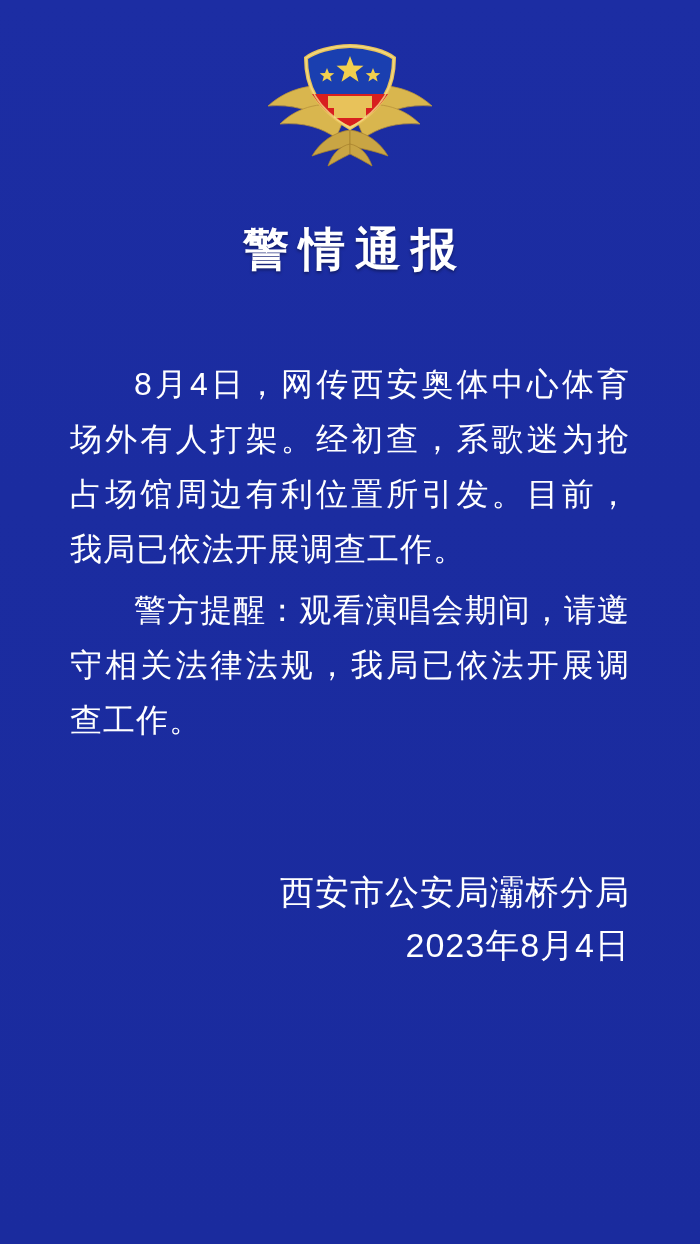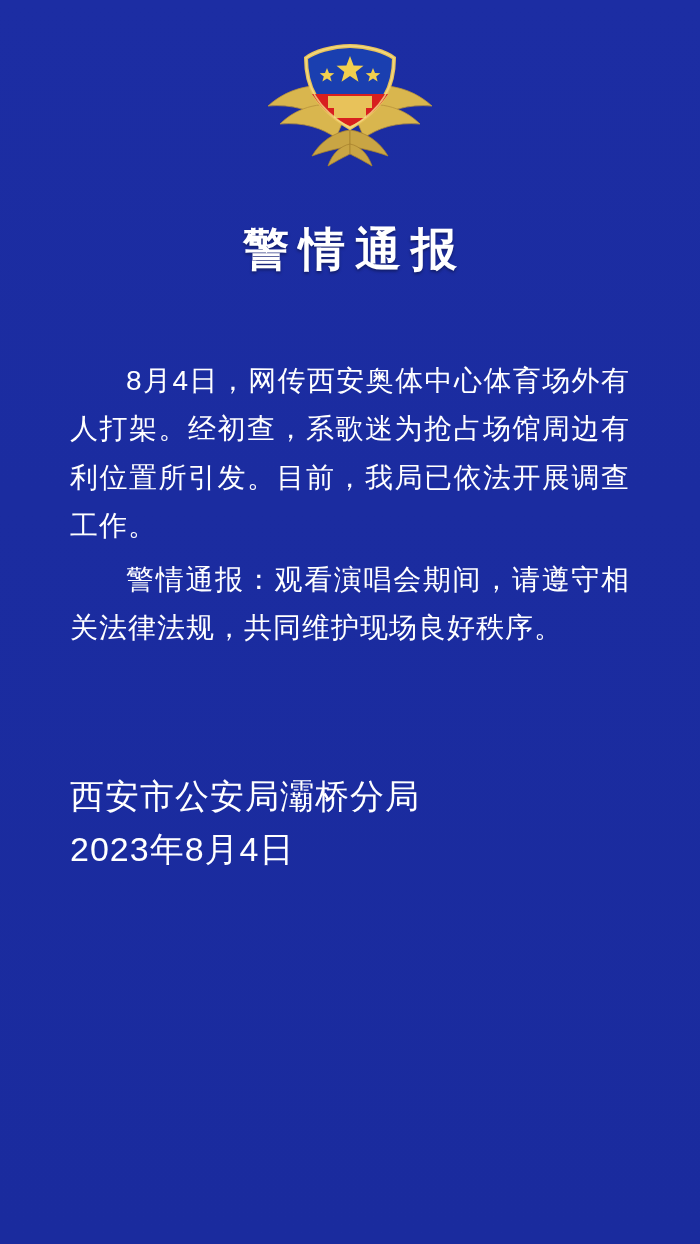--- a/index.html
+++ b/index.html
@@ -48,40 +48,40 @@
     text-indent: 10px;
     line-height: 1.2;
     text-shadow: 0 2px 3px rgba(0,0,0,0.35);
   }
 
   
   .body-text {
     margin-top: 58px;
     width: 560px;
     color: #ffffff;
-    font-size: 28px;
+    font-size: 32px;
     line-height: 1.72;
     text-align: justify;
     text-align-last: left;
     letter-spacing: 1px;
   }
   .body-text p {
     margin: 0;
     text-indent: 2em;
     text-align: justify;
   }
   .body-text p + p {
     margin-top: 6px;
   }
 
   
   .signature {
     margin-top: 96px;
     width: 560px;
-    text-align: left;
+    text-align: right;
     color: #ffffff;
     font-size: 34px;
     line-height: 1.55;
     letter-spacing: 1px;
   }
   .signature .org { display: block; }
   .signature .date { display: block; margin-top: 0; }
 </style>
 </head>
 <body>
@@ -119,21 +119,21 @@
       </g>
 
       <path d="M100 12 C118 12 136 18 144 24 C144 52 134 74 100 94 C66 74 56 52 56 24 C64 18 82 12 100 12 Z" fill="none" stroke="#f5dd8a" stroke-width="1.5" opacity="0.8"></path>
     </svg>
   </div>
 
   <div class="title">警情通报</div>
 
   <div class="body-text">
     <p>8月4日，网传西安奥体中心体育场外有人打架。经初查，系歌迷为抢占场馆周边有利位置所引发。目前，我局已依法开展调查工作。</p>
-    <p>警情通报：观看演唱会期间，请遵守相关法律法规，共同维护现场良好秩序。</p>
+    <p>警方提醒：观看演唱会期间，请遵守相关法律法规，我局已依法开展调查工作。</p>
   </div>
 
   <div class="signature">
     <span class="org">西安市公安局灞桥分局</span>
     <span class="date">2023年8月4日</span>
   </div>
 
 </div>
 
 </body></html>

